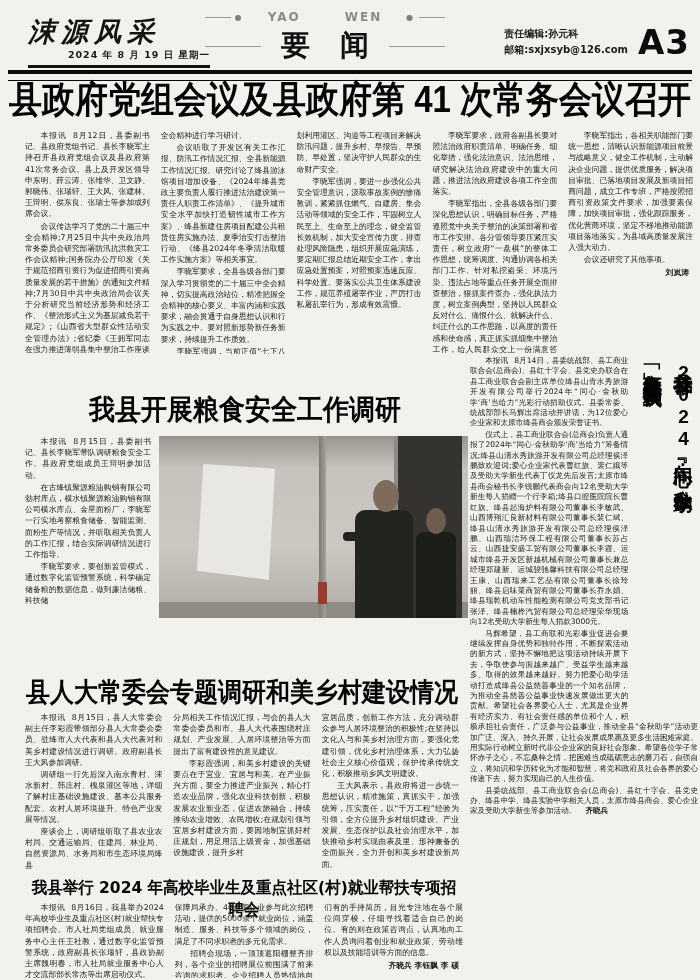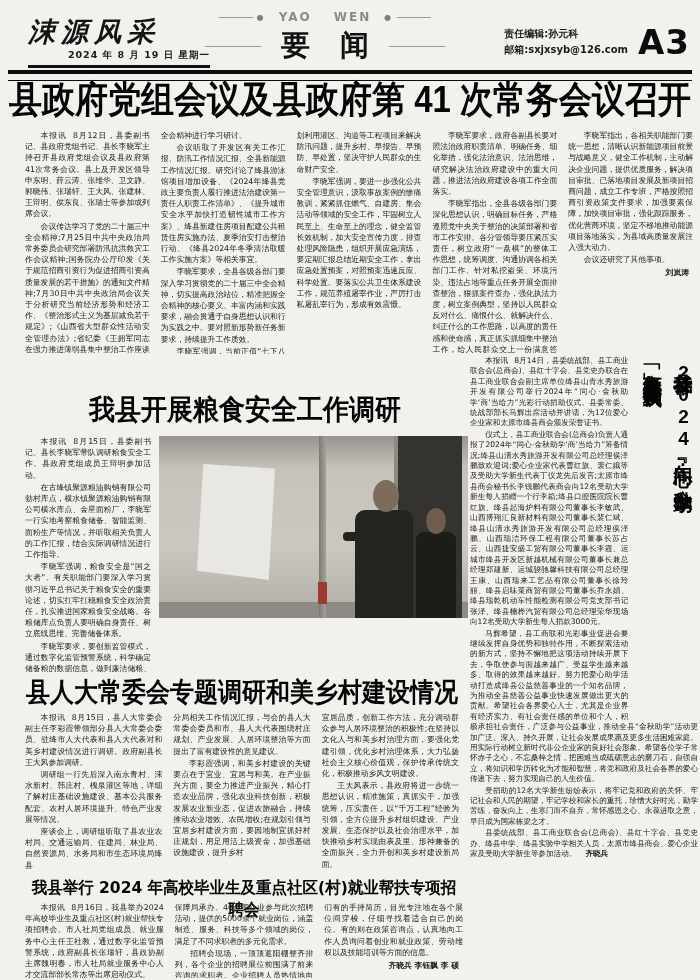--- a/index.html
+++ b/index.html
@@ -9,21 +9,21 @@
     font-family:"DejaVu Sans","Liberation Sans",sans-serif;
   }
   
   .masthead { position:absolute; top:0; left:0; right:0; height:80px; }
   .mast-left { position:absolute; left:28px; top:18px; width:182px; border-bottom:3px solid #111; padding-bottom:3px; }
   .mast-title { font-family:"DejaVu Serif","Liberation Serif",serif; font-style:italic; font-weight:bold;
                 font-size:27px; letter-spacing:6px; color:#141414; line-height:1; }
   .mast-date { font-size:9.5px; font-weight:bold; margin-top:4px; letter-spacing:1px;text-align:right; }
   .mast-center { position:absolute; left:205px; top:10px; width:240px; text-align:center; }
   .pinyin-row { display:flex; align-items:center; justify-content:center; gap:4px; color:#8f8f8f; font-size:12px; font-weight:bold; letter-spacing:2px; }
-  .pinyin-row .py { margin:0 9px; color:#8a8a8a; }
+  .pinyin-row .py { margin:0 20px; color:#8a8a8a; }
   .pline { width:34px; height:1px; background:#9a9a9a; }
   .dot { font-size:8px; color:#7f7f7f; }
   .section-row { display:flex; align-items:center; justify-content:center; gap:10px; margin-top:2px; }
   .section-row .zh { font-size:29px; font-weight:900; color:#111; margin:0 10px; }
   .sline { width:58px; height:1px; background:#9a9a9a; }
   .mast-right { position:absolute; right:10px; top:22px; display:flex; align-items:center; gap:10px; }
   .editor-block { font-size:10px; font-weight:bold; line-height:1.6; text-align:left; }
   .page-no { font-size:34px; font-weight:900; color:#0d0d0d; letter-spacing:1px; }
   .heavy-rule { position:absolute; top:70px; left:8px; right:8px; height:6px;
                 border-top:4px solid #0c0c0c; border-bottom:1px solid #0c0c0c; }
@@ -145,21 +145,20 @@
       <p class="para">会议还研究了其他事项。</p>
       <p class="byline">刘岚涛</p>
     </div>
   </div>
 
   <h2 class="grain-headline">我县开展粮食安全工作调研</h2>
   <div class="grain-body">
     <div class="gcol">
       <p class="para"><b class="lede">本报讯</b><span>8月15日，县委副书记、县长李晓军带队调研粮食安全工作。县政府党组成员王辩明参加活动。</span></p>
       <p class="para">在古绛镇聚源粮油购销有限公司勃村库点，横水镇聚源粮油购销有限公司横水库点、金星面粉厂，李晓军一行实地考察粮食储备、智能监测、面粉生产等情况，并听取相关负责人的工作汇报，结合实际调研情况进行工作指导。</p>
-      <p class="para">李晓军强调，粮食安全是“国之大者”。有关职能部门要深入学习贯彻习近平总书记关于粮食安全的重要论述，切实扛牢扛稳粮食安全政治责任，扎实推进国家粮食安全战略。各粮储库点负责人要明确自身责任、树立底线思维、完善储备体系。</p>
       <p class="para">李晓军要求，要创新监管模式，通过数字化监管预警系统，科学确定储备粮的数据信息，做到廉洁储粮、科技储</p>
     </div>
     <div class="photo">
       <div class="ph-wall"></div>
       <div class="ph-floor"></div>
       <div class="ph-tarp"></div>
       <div class="ph-beam"></div>
       <div class="ph-beam-red"></div>
       <div class="ph-door"></div>
       <div class="ph-man2-torso"></div>
@@ -204,17 +203,16 @@
   </div>
 
   <div class="donation">
     <div class="vh">
       <div class="strip">我县举行2024年『同心·金秋助学</div>
       <div class="strip">「商」当给力』光彩行动捐助仪式</div>
     </div>
     <p class="para"><b class="lede">本报讯</b><span>8月14日，县委统战部、县工商业联合会(总商会)、县红十字会、县党史办联合在县工商业联合会副主席单位绛县山青水秀旅游开发有限公司举行2024年“同心·金秋助学‘商’当给力”光彩行动捐助仪式。县委常委、统战部部长马辉出席活动并讲话，为12位爱心企业家和太原市绛县商会颁发荣誉证书。</span></p>
     <p class="para">仪式上，县工商业联合会(总商会)负责人通报了2024年“同心·金秋助学‘商’当给力”筹备情况;绛县山清水秀旅游开发有限公司总经理侯泽鹏致欢迎词;爱心企业家代表曹红旗、裴仁娥等及受助大学新生代表丁仪龙先后发言;太原市绛县商会秘书长李锐鹏代表商会向12名受助大学新生每人捐赠一个行李箱;绛县口腔医院院长曹红旗、绛县起海炉料有限公司董事长李敏武、山西博翔汇良新材料有限公司董事长裴仁斌、绛县山清水秀旅游开发有限公司总经理侯泽鹏、山西瑞洁环保工程有限公司董事长苏占云、山西捷安盛工贸有限公司董事长李霞、运城市绛县开发区新越机械有限公司董事长兼总经理郑建新、运城骏驰馨科技有限公司总经理王康、山西瑞来工艺品有限公司董事长徐玲丽、绛县启味菜商贸有限公司董事长乔永娟、绛县瑞乾机动车性能检测有限公司党支部书记张泽、绛县楠桦汽贸有限公司总经理荣华现场向12名受助大学新生每人捐款3000元。</p>
     <p class="para">马辉希望，县工商联和光彩事业促进会要继续发挥自身优势和独特作用，不断探索活动的新方式，坚持不懈地把这项活动持续开展下去，争取使参与面越来越广、受益学生越来越多、取得的效果越来越好。努力把爱心助学活动打造成绛县公益慈善事业的一个知名品牌，为推动全县慈善公益事业快速发展做出更大的贡献。希望社会各界爱心人士，尤其是企业界有经济实力、有社会责任感的单位和个人，积极承担社会责任，广泛参与公益事业，推动全县“金秋助学”活动更加广泛、深入、持久开展，让社会发展成果惠及更多生活困难家庭。用实际行动树立新时代非公企业家的良好社会形象。希望各位学子常怀赤子之心，不忘桑梓之情，把困难当成砥砺意志的磨刀石，自强自立，将知识和学历转化为才能和智慧，将党和政府及社会各界的爱心传递下去，努力实现自己的人生价值。</p>
-    <p class="para">受捐助的12名大学新生纷纷表示，将牢记党和政府的关怀、牢记社会和人民的期望，牢记学校和家长的重托，珍惜大好时光，勤学苦练，奋发向上，生寒门而不自弃，常怀感恩之心、永葆进取之意，早日成为国家栋梁之才。</p>
     <p class="para"><span>县委统战部、县工商业联合会(总商会)、县红十字会、县党史办、绛县中学、绛县实验中学相关人员，太原市绛县商会、爱心企业家及受助大学新生等参加活动。</span><b class="inline-byline">齐晓兵</b></p>
   </div>
 
 </div>
 
 </body></html>

